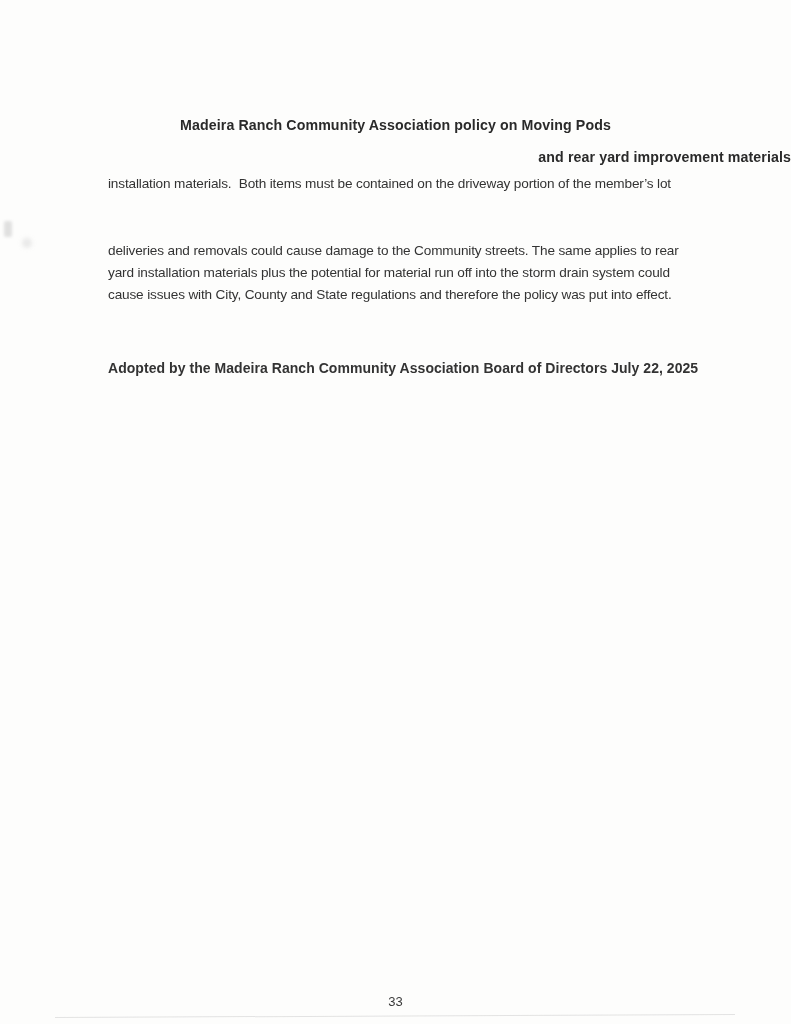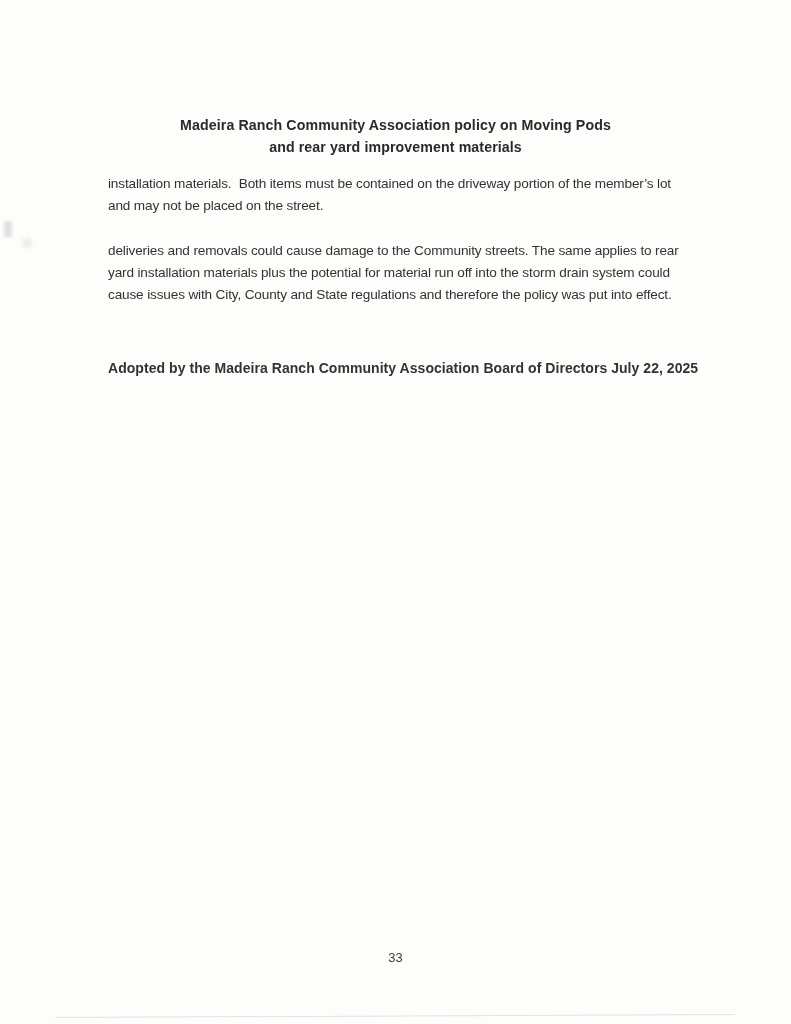--- a/index.html
+++ b/index.html
@@ -21,21 +21,21 @@
     position: absolute;
     left: 0;
     width: 100%;
     text-align: center;
     font-weight: bold;
     font-size: 14.2px;
     letter-spacing: 0.1px;
     color: #2a2a2a;
   }
   .title-line-1 { top: 117px; }
-  .title-line-2 { top: 139px; }
+  .title-line-2 { top: 149px; text-align: right; }
   .body-block {
     position: absolute;
     left: 108px;
     width: 600px;
     font-size: 13.6px;
     line-height: 22px;
     letter-spacing: -0.15px;
     color: #333333;
   }
   .body-block .line {
@@ -50,21 +50,21 @@
     width: 640px;
     font-size: 14px;
     letter-spacing: 0.05px;
     color: #333333;
     white-space: pre;
     font-weight: bold;
   }
   .page-number {
     position: absolute;
     left: 0;
-    top: 950px;
+    top: 994px;
     width: 100%;
     text-align: center;
     font-size: 13px;
     color: #3a3a3a;
   }
   
   .scan-smudge {
     position: absolute;
     left: 4px;
     top: 221px;
@@ -102,21 +102,20 @@
 <body>
 
 <div class="page">
 
   <div class="title-line title-line-1">Madeira Ranch Community Association policy on Moving Pods</div>
 
   <div class="title-line title-line-2">and rear yard improvement materials</div>
 
   <div class="body-block para-1">
     <div class="line">installation materials.  Both items must be contained on the driveway portion of the member’s lot</div>
-    <div class="line">and may not be placed on the street.</div>
   </div>
 
   <div class="body-block para-2">
     <div class="line">deliveries and removals could cause damage to the Community streets. The same applies to rear</div>
     <div class="line">yard installation materials plus the potential for material run off into the storm drain system could</div>
     <div class="line">cause issues with City, County and State regulations and therefore the policy was put into effect.</div>
   </div>
 
   <div class="adoption-line">Adopted by the Madeira Ranch Community Association Board of Directors July 22, 2025</div>
 

